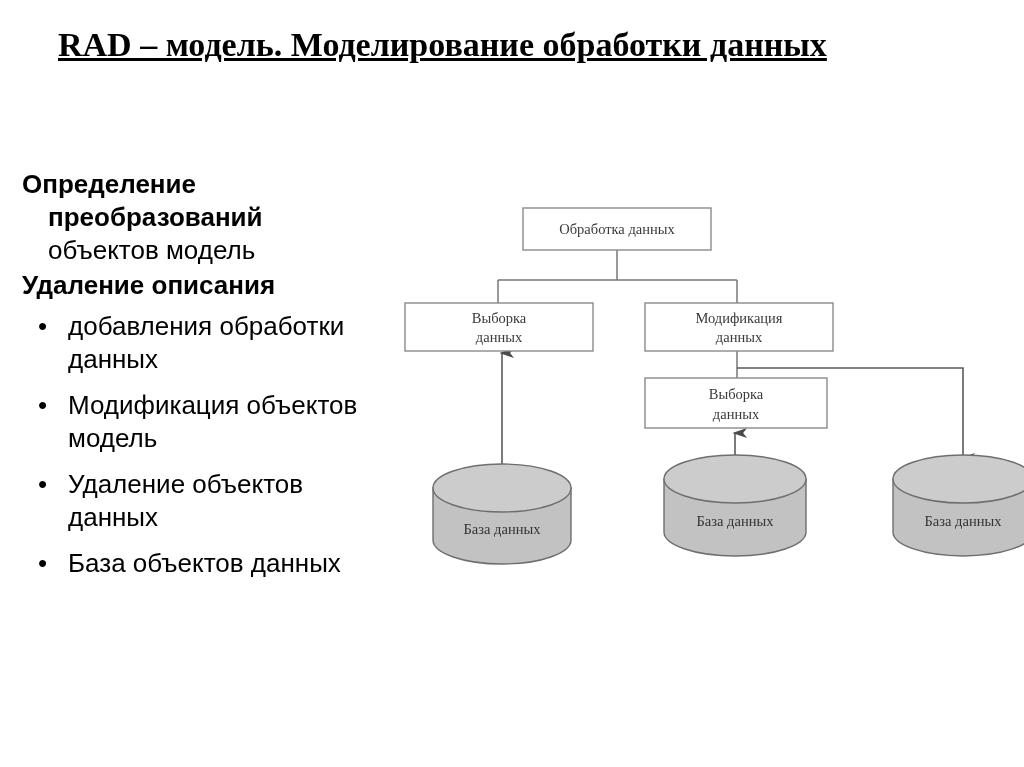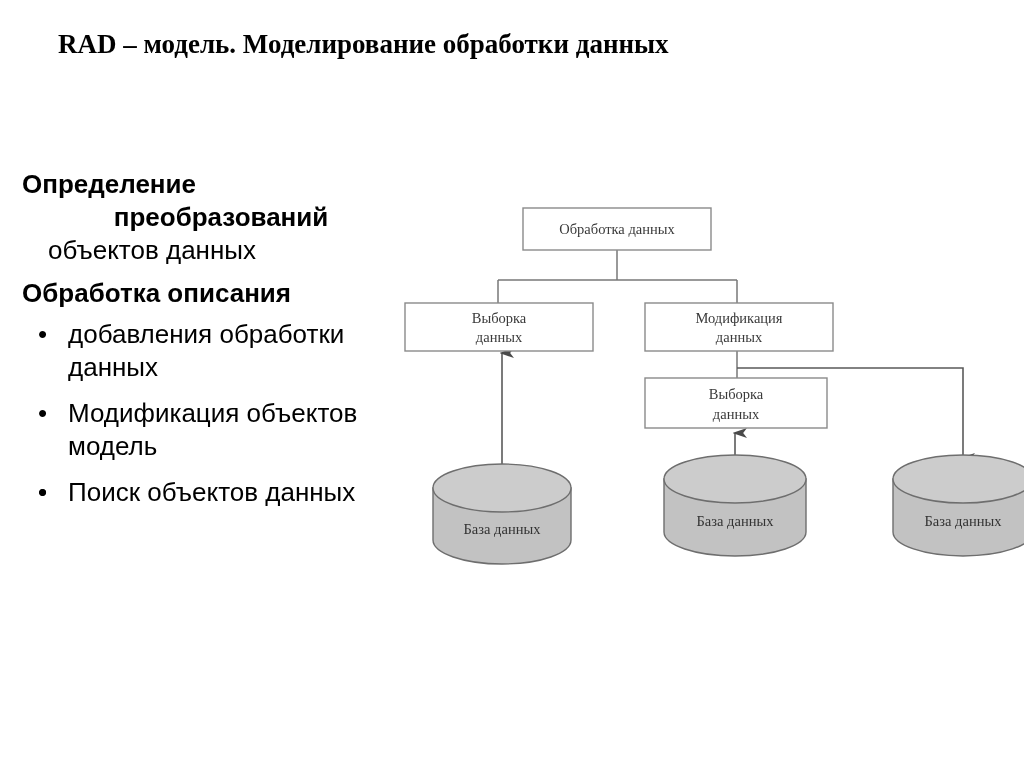--- a/index.html
+++ b/index.html
@@ -17,45 +17,45 @@
   }
 
   
   #slide-title {
     position: absolute;
     left: 58px;
     top: 22px;
     width: 900px;
     font-family: "Liberation Serif", serif;
     font-weight: bold;
-    font-size: 27px;
+    font-size: 34px;
     line-height: 45px;
     color: #000000;
     letter-spacing: 0px;
+    text-decoration: underline;
   }
 
   
   #left-column {
     position: absolute;
     left: 22px;
     top: 168px;
     width: 372px;
   }
   .lead-block {
     font-size: 26px;
     line-height: 33px;
-    margin-bottom: 10px;
+    margin-bottom: 2px;
   }
   .lead-strong {
     font-weight: bold;
   }
   .lead-indent {
     display: block;
     padding-left: 26px;
-    text-align: center;
   }
   .lead-plain {
     font-weight: normal;
     display: block;
     padding-left: 26px;
   }
   .lead-block-2 {
     font-size: 26px;
     line-height: 33px;
     font-weight: bold;
@@ -134,42 +134,43 @@
 </head>
 <body>
 
 <div id="slide-title">RAD – модель. Моделирование обработки данных</div>
 
 <div id="left-column">
 
   <div class="lead-block">
     <span class="lead-strong">Определение</span>
     <span class="lead-strong lead-indent">преобразований</span>
-    <span class="lead-plain">объектов данных</span>
+    <span class="lead-plain">объектов модель</span>
   </div>
 
   <div class="lead-block-2">
-    <span>Обработка описания</span>
+    <span>Удаление описания</span>
   </div>
 
   <ul class="bullets">
     <li>
       <span class="dot">•</span>
       <span>добавления обработки данных</span>
     </li>
     <li>
       <span class="dot">•</span>
       <span>Модификация объектов модель</span>
     </li>
     <li>
       <span class="dot">•</span>
-    </li>
-    <li>
-      <span class="dot">•</span>
-      <span>Поиск объектов данных</span>
+      <span>Удаление объектов данных</span>
+    </li>
+    <li>
+      <span class="dot">•</span>
+      <span>База объектов данных</span>
     </li>
   </ul>
 </div>
 
 <div id="diagram">
   <svg width="644" height="400" viewBox="0 0 644 400" xmlns="http://www.w3.org/2000/svg">
 
     <defs>
       <marker id="arrow-up" markerWidth="10" markerHeight="10" refX="5" refY="1.5" orient="auto" markerUnits="strokeWidth">
         <path d="M5,0 L8.2,9 L5,6.6 L1.8,9 Z" fill="#4a4a4a"></path>

